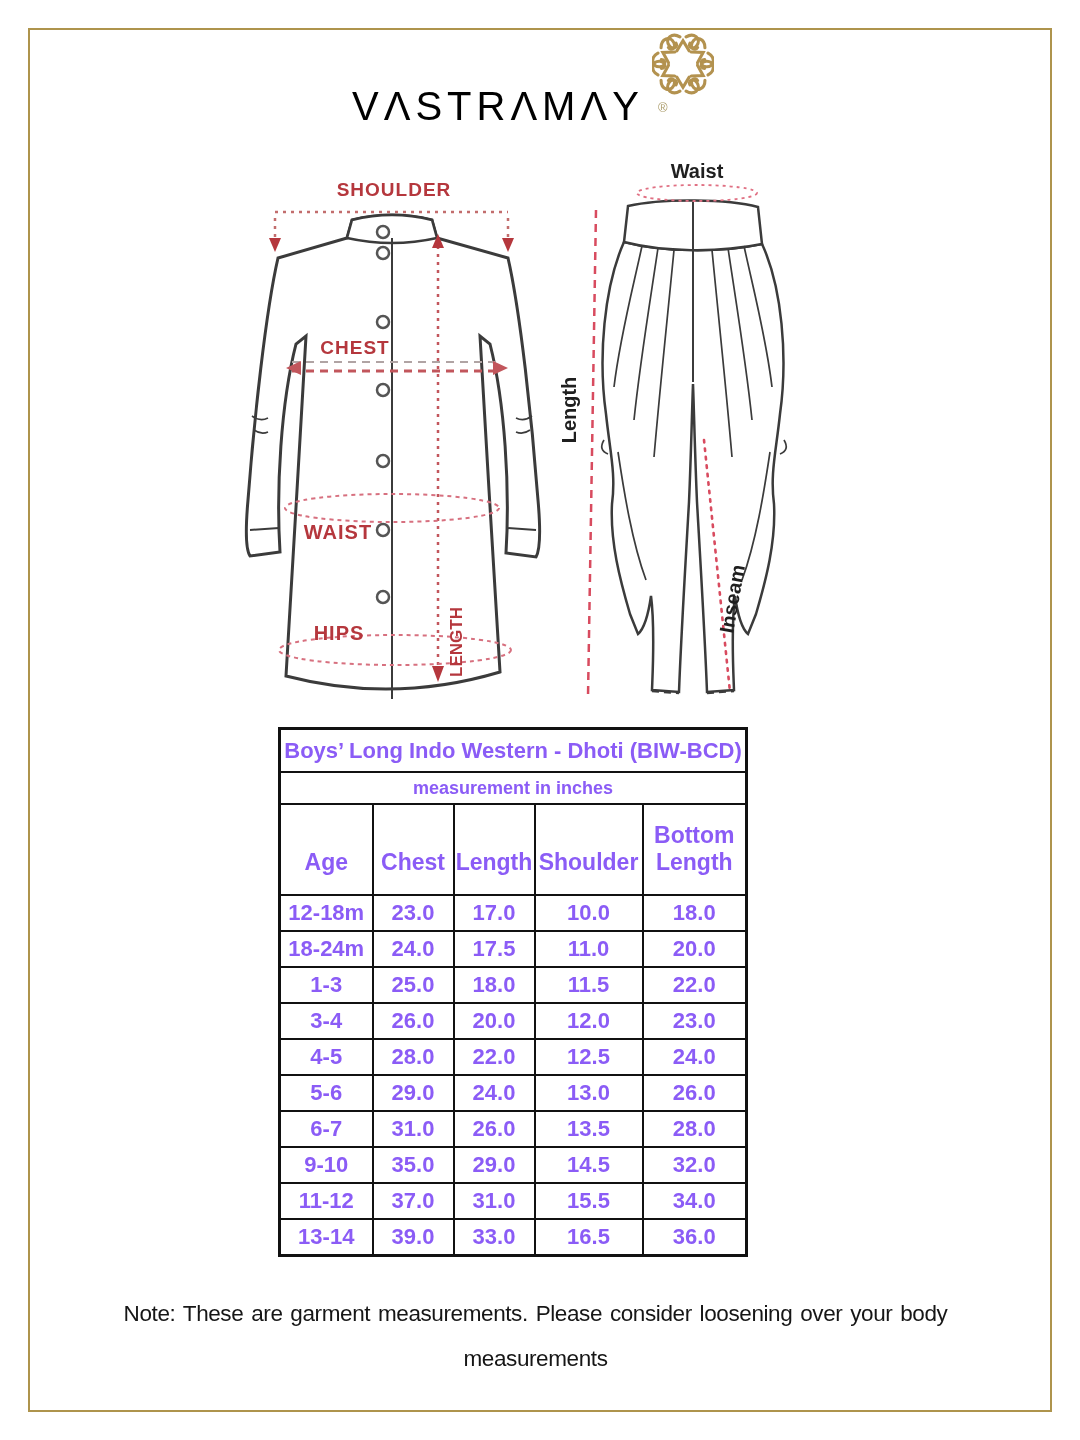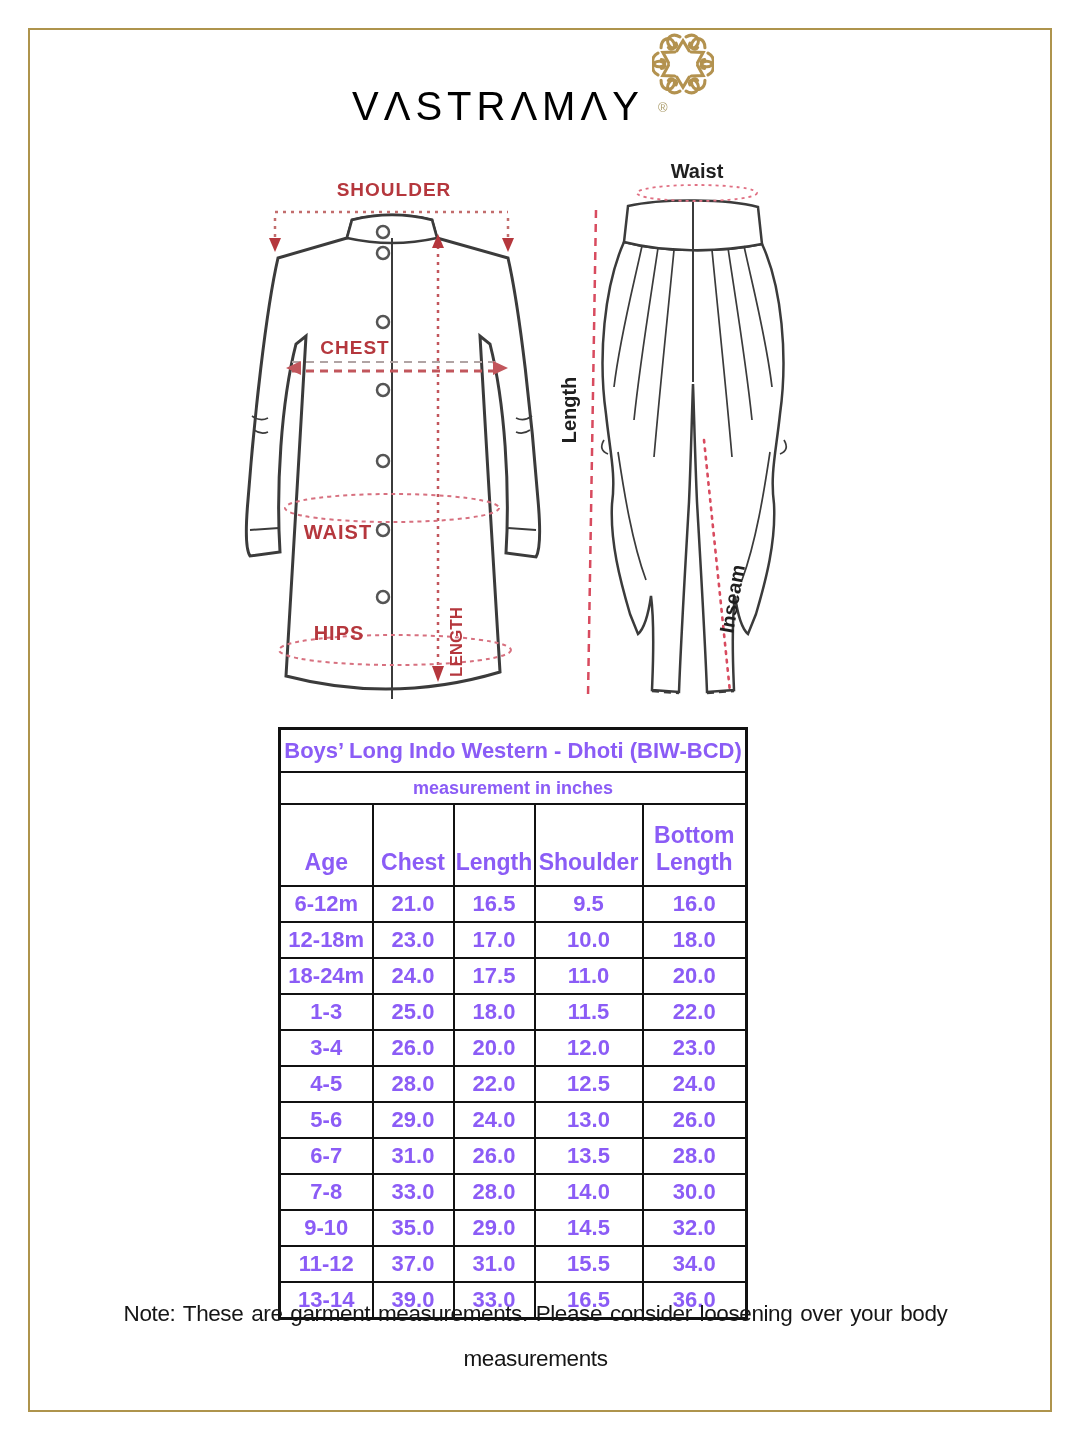--- a/index.html
+++ b/index.html
@@ -32,21 +32,21 @@
   #size-table{
     position:absolute;left:278px;top:727px;width:470px;
     border-collapse:collapse;table-layout:fixed;
     border:3px solid #111;color:#8b5cf6;
   }
   #size-table td,#size-table th{
     border:2px solid #111;text-align:center;padding:0;font-weight:bold;
   }
   #size-table .title-cell{height:41px;font-size:22px;}
   #size-table .unit-cell{height:30px;font-size:18px;}
-  #size-table .head-row th{height:70px;font-size:23px;vertical-align:bottom;padding-bottom:10px;line-height:1.15;}
+  #size-table .head-row th{height:70px;font-size:23px;vertical-align:bottom;padding-bottom:19px;line-height:1.15;}
   #size-table .data-row td{height:34px;font-size:22px;}
   
   #note{
     position:absolute;left:50px;right:59px;top:1291px;
     text-align:center;color:#161616;font-size:22.5px;line-height:45px;
     letter-spacing:-0.4px;word-spacing:2px;
   }
 </style>
 </head>
 <body>
@@ -196,27 +196,20 @@
           <td class="unit-cell" colspan="5">measurement in inches</td>
         </tr>
       <tr class="head-row">
         <th>Age</th>
         <th>Chest</th>
         <th>Length</th>
         <th>Shoulder</th>
         <th>Bottom Length</th>
       </tr>
       <tr class="data-row">
-        <td>6-12m</td>
-        <td>21.0</td>
-        <td>16.5</td>
-        <td>9.5</td>
-        <td>16.0</td>
-      </tr>
-      <tr class="data-row">
         <td>12-18m</td>
         <td>23.0</td>
         <td>17.0</td>
         <td>10.0</td>
         <td>18.0</td>
       </tr>
       <tr class="data-row">
         <td>18-24m</td>
         <td>24.0</td>
         <td>17.5</td>
@@ -252,27 +245,20 @@
         <td>26.0</td>
       </tr>
       <tr class="data-row">
         <td>6-7</td>
         <td>31.0</td>
         <td>26.0</td>
         <td>13.5</td>
         <td>28.0</td>
       </tr>
       <tr class="data-row">
-        <td>7-8</td>
-        <td>33.0</td>
-        <td>28.0</td>
-        <td>14.0</td>
-        <td>30.0</td>
-      </tr>
-      <tr class="data-row">
         <td>9-10</td>
         <td>35.0</td>
         <td>29.0</td>
         <td>14.5</td>
         <td>32.0</td>
       </tr>
       <tr class="data-row">
         <td>11-12</td>
         <td>37.0</td>
         <td>31.0</td>

